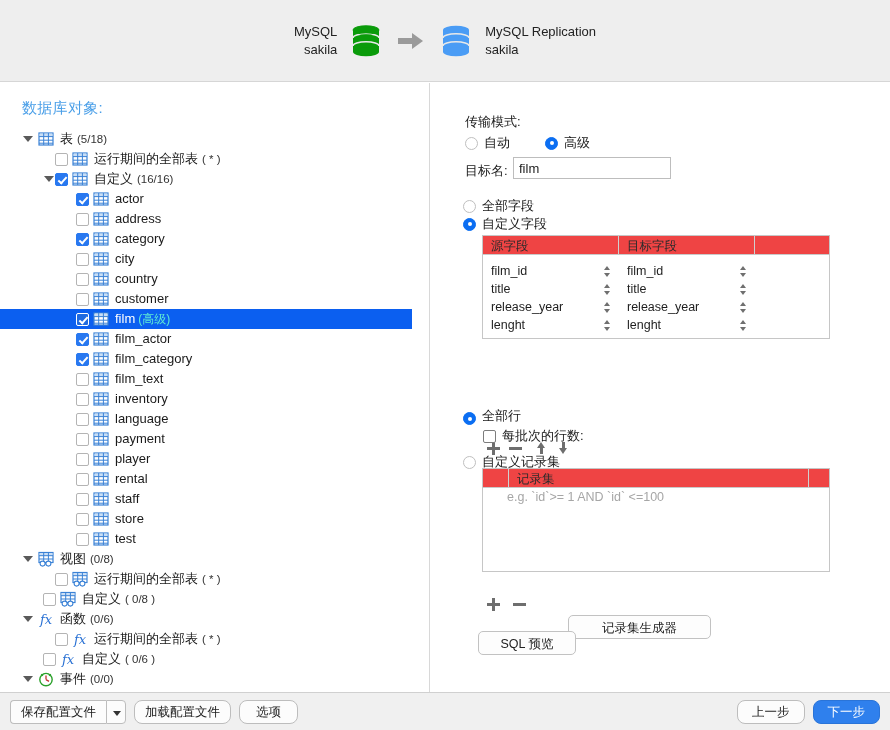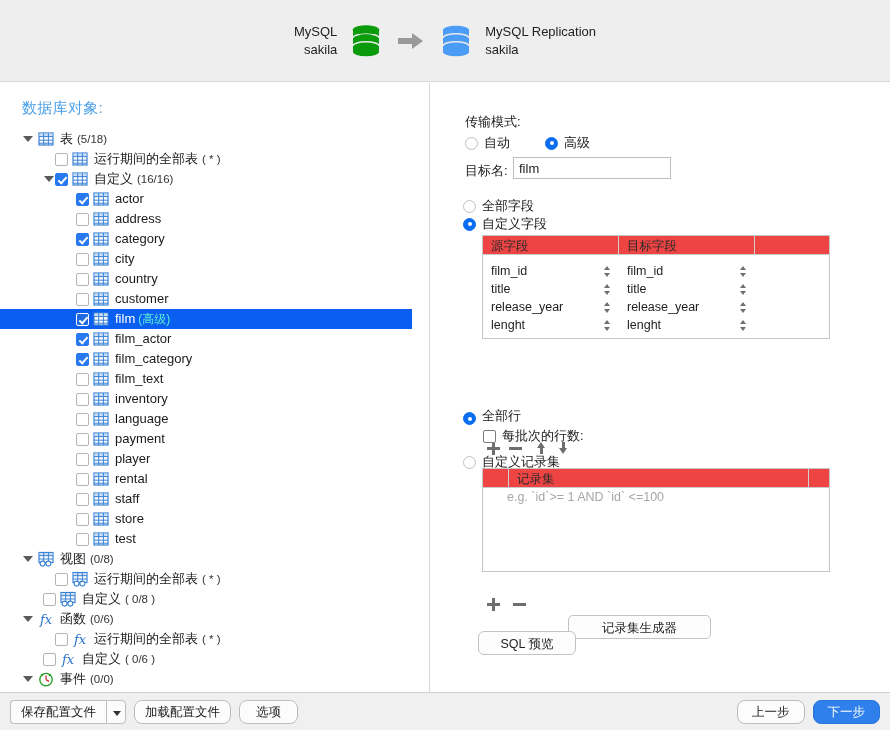--- a/index.html
+++ b/index.html
@@ -742,21 +742,21 @@
       <div class="ph">e.g. `id`&gt;= 1 AND `id` &lt;=100</div>
     </div>
 
     <div class="tbar" style="left:53px; top:512px;">
       <span class="mini plus"></span>
       <span class="mini minus" style="margin-left:8px;"></span>
     </div>
 
     <button class="pillbtn" style="position:absolute; left:137px; top:512px; width:143px;margin-top:20px;">记录集生成器</button>
 
-    <button class="pillbtn" style="position:absolute; left:47px; top:548px; width:98px;border-radius:6px;">SQL 预览</button>
+    <button class="pillbtn" style="position:absolute; left:47px; top:548px; width:98px;">SQL 预览</button>
 
   </div>
 
   <div class="footer">
     <div class="split">
       <button class="fbtn main">保存配置文件</button>
       <span class="caret"></span>
     </div>
     <span class="gap"></span>
     <button class="fbtn">加载配置文件</button>

